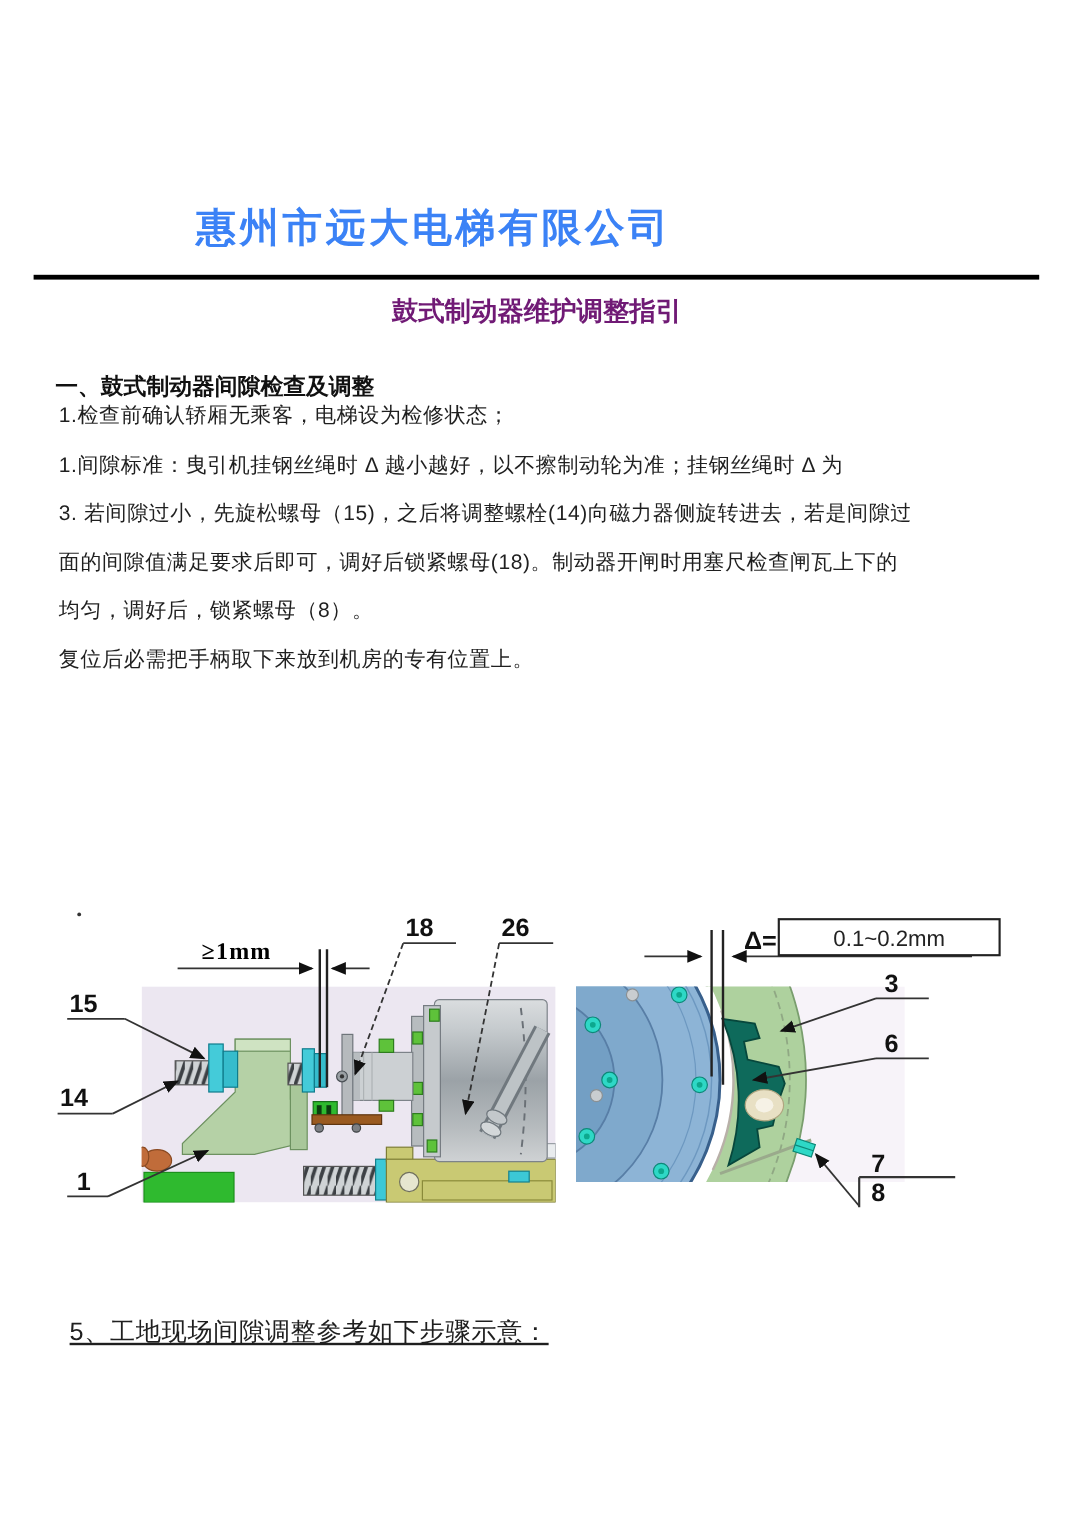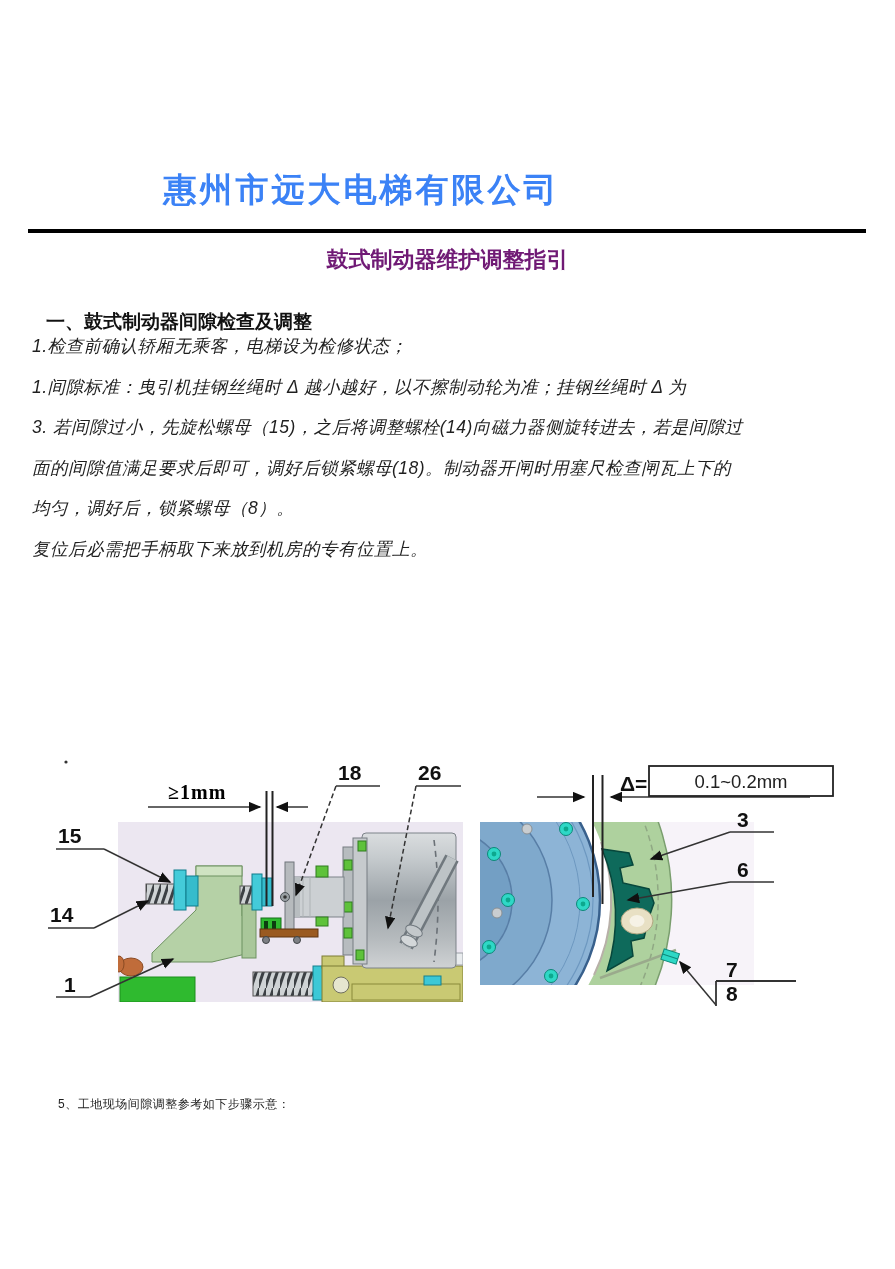--- a/index.html
+++ b/index.html
@@ -4,23 +4,23 @@
 <style>
   html,body{margin:0;padding:0;background:#ffffff;}
   .page{position:relative;width:895px;height:1269px;background:#ffffff;overflow:hidden;
         font-family:"Liberation Sans",sans-serif;color:#1a1a1a;}
   .company-title{position:absolute;top:168px;left:0;width:723px;text-align:center;
         font-family:"Liberation Serif",serif;font-size:33px;font-weight:600;letter-spacing:3px;color:#3b82f6;}
   .rule{position:absolute;top:229px;left:28px;width:838px;height:4px;background:#000;}
   .doc-title{position:absolute;top:245px;left:0;width:895px;text-align:center;
         font-size:22px;font-weight:bold;color:#701a75;}
   .section-heading{position:absolute;top:290px;left:46px;font-size:19px;font-weight:bold;color:#111;white-space:nowrap;margin-top:19px;}
-  .bodytext{position:absolute;top:326px;left:32px;width:830px;font-style:italic;}
+  .bodytext{position:absolute;top:326px;left:49px;width:830px;}
   .bodytext .line{height:40.5px;line-height:40.5px;font-size:17.5px;letter-spacing:0.5px;white-space:nowrap;color:#1f1f1f;}
-  .step5{position:absolute;top:1096px;left:58px;font-size:12px;letter-spacing:0.5px;font-weight:500;white-space:nowrap;color:#1f1f1f;}
+  .step5{position:absolute;top:1096px;left:58px;font-size:21px;letter-spacing:0.5px;font-weight:500;white-space:nowrap;color:#1f1f1f;text-decoration:underline;}
   svg{position:absolute;}
   .lblnum{font-family:"Liberation Sans",sans-serif;font-size:21px;font-weight:bold;fill:#111;}
   .dimtext{font-family:"Liberation Serif",serif;font-size:20px;font-weight:600;fill:#000;letter-spacing:1px;}
   .boxtext{font-family:"Liberation Sans",sans-serif;font-size:18.5px;fill:#222;}
   .deltatext{font-family:"Liberation Sans",sans-serif;font-size:21px;font-weight:bold;fill:#111;}
 </style>
 </head>
 <body>
 
 <div class="page">

